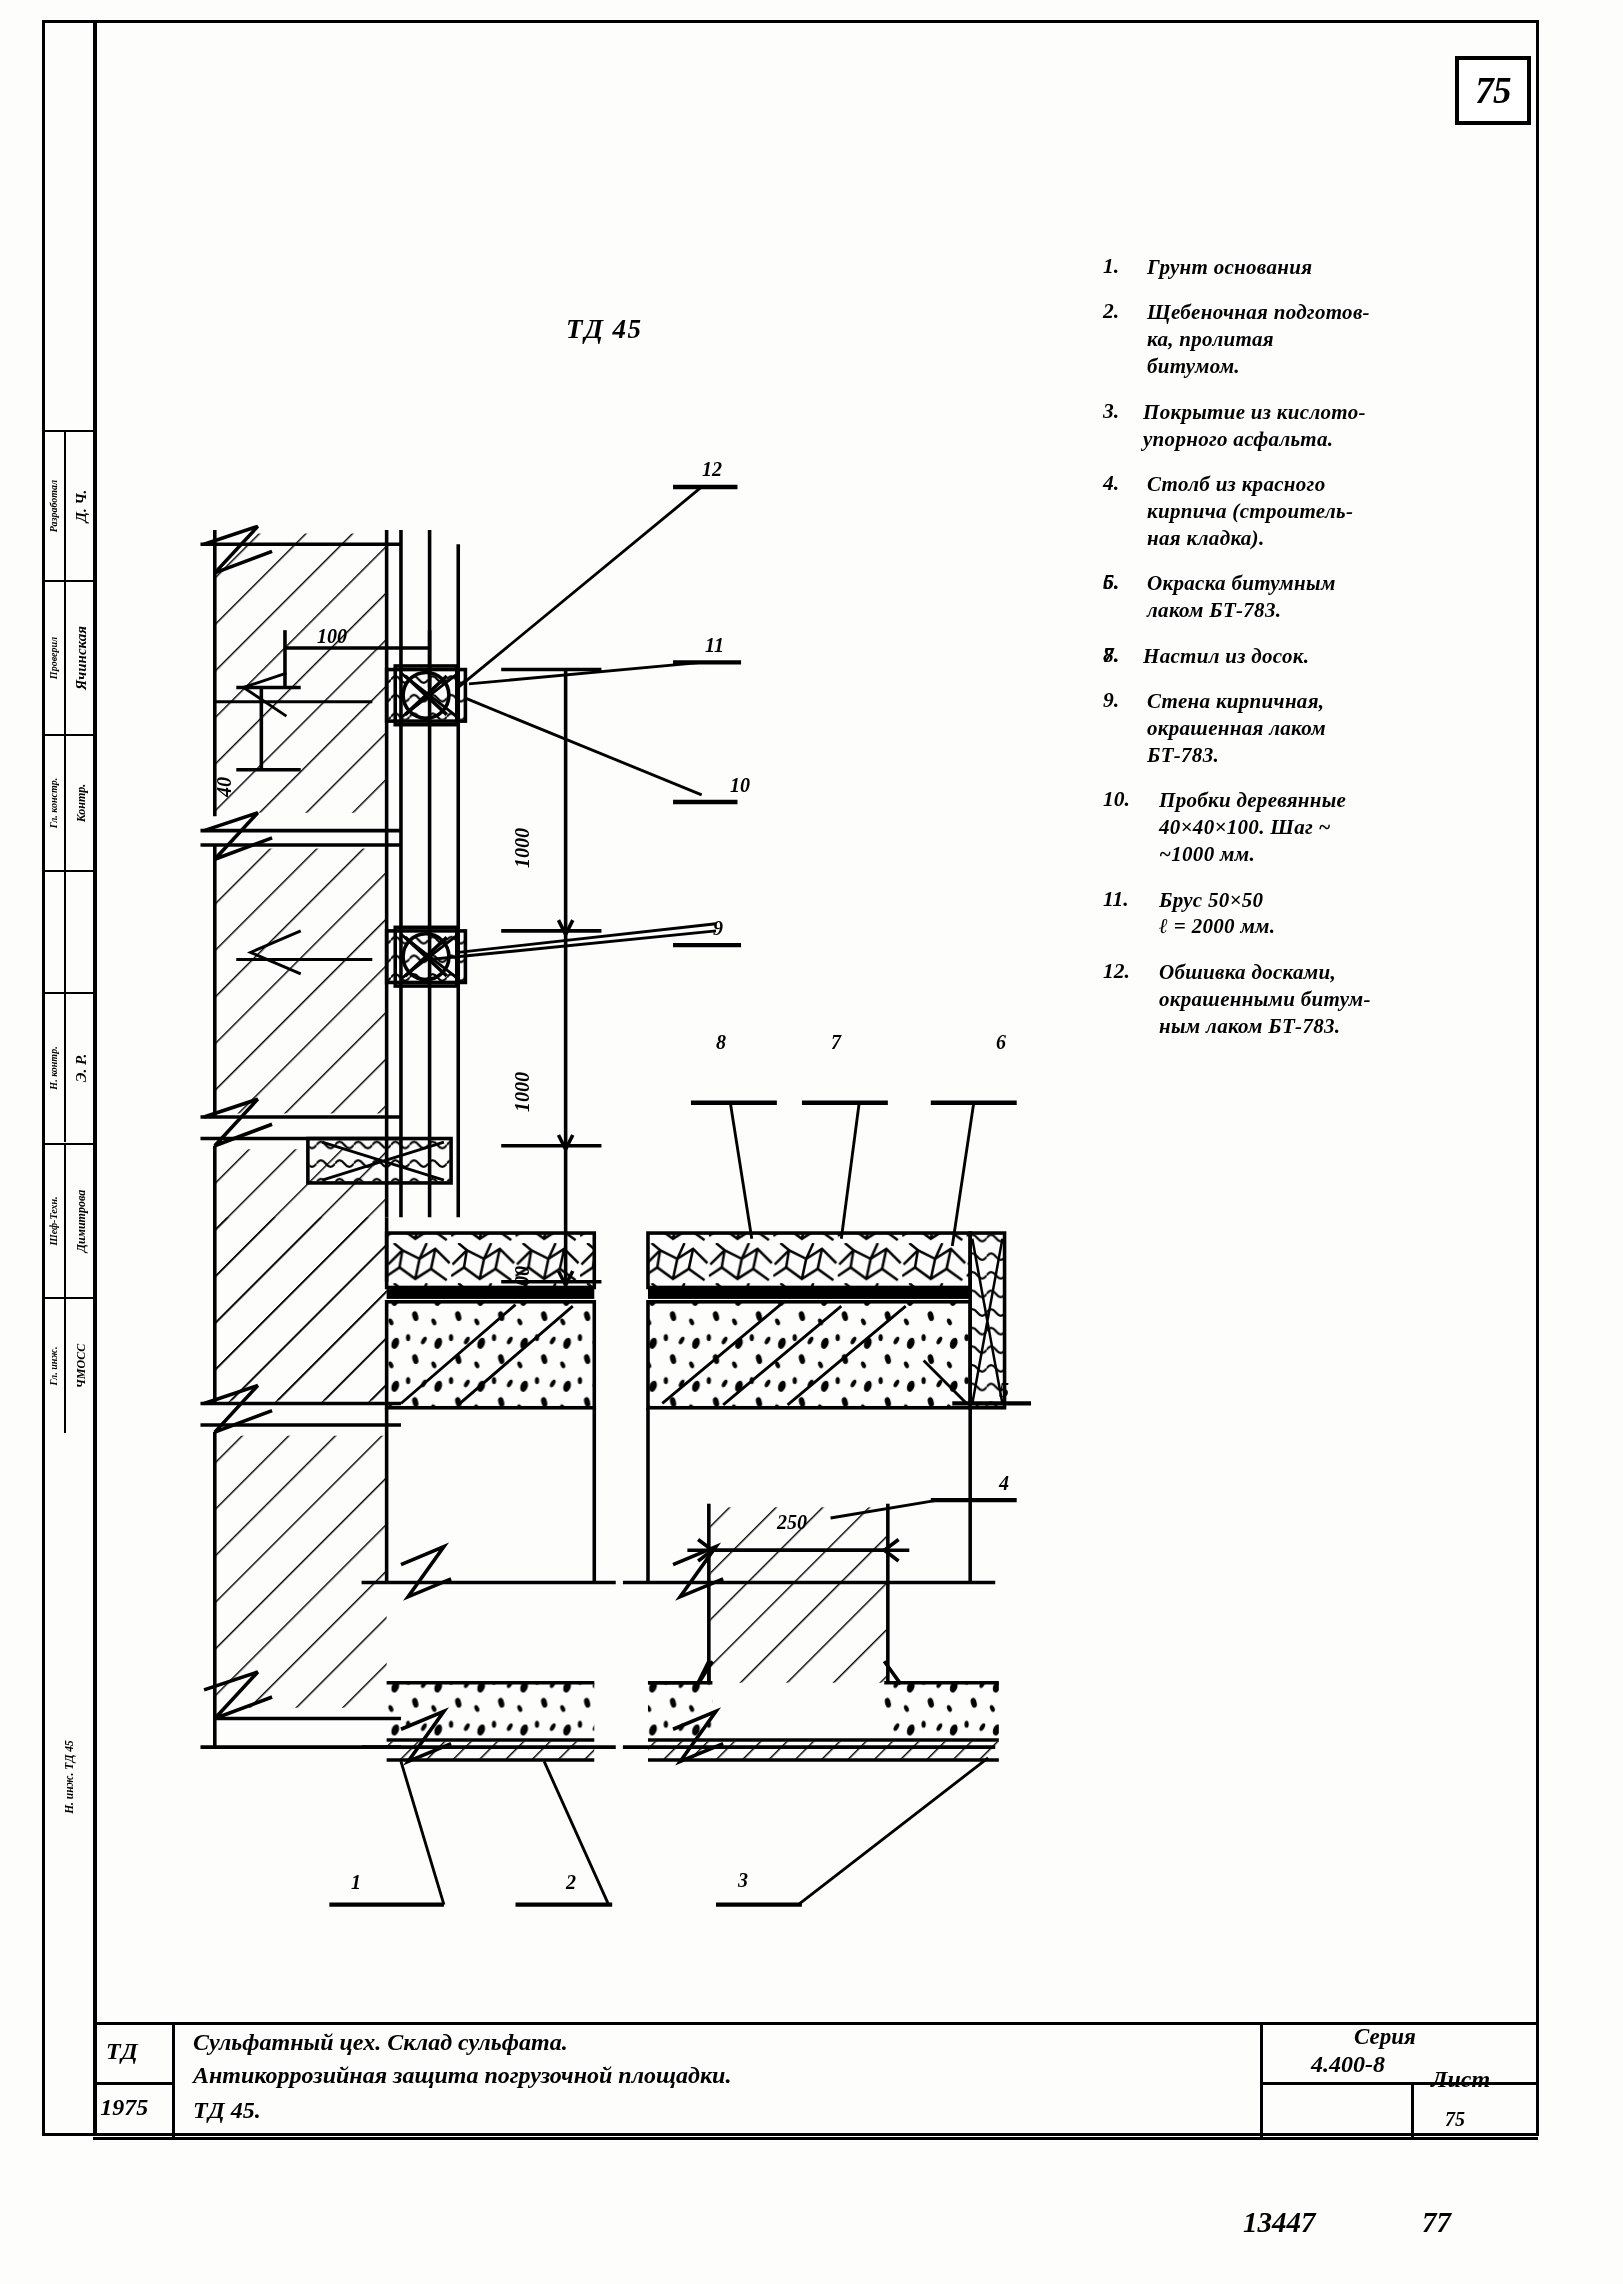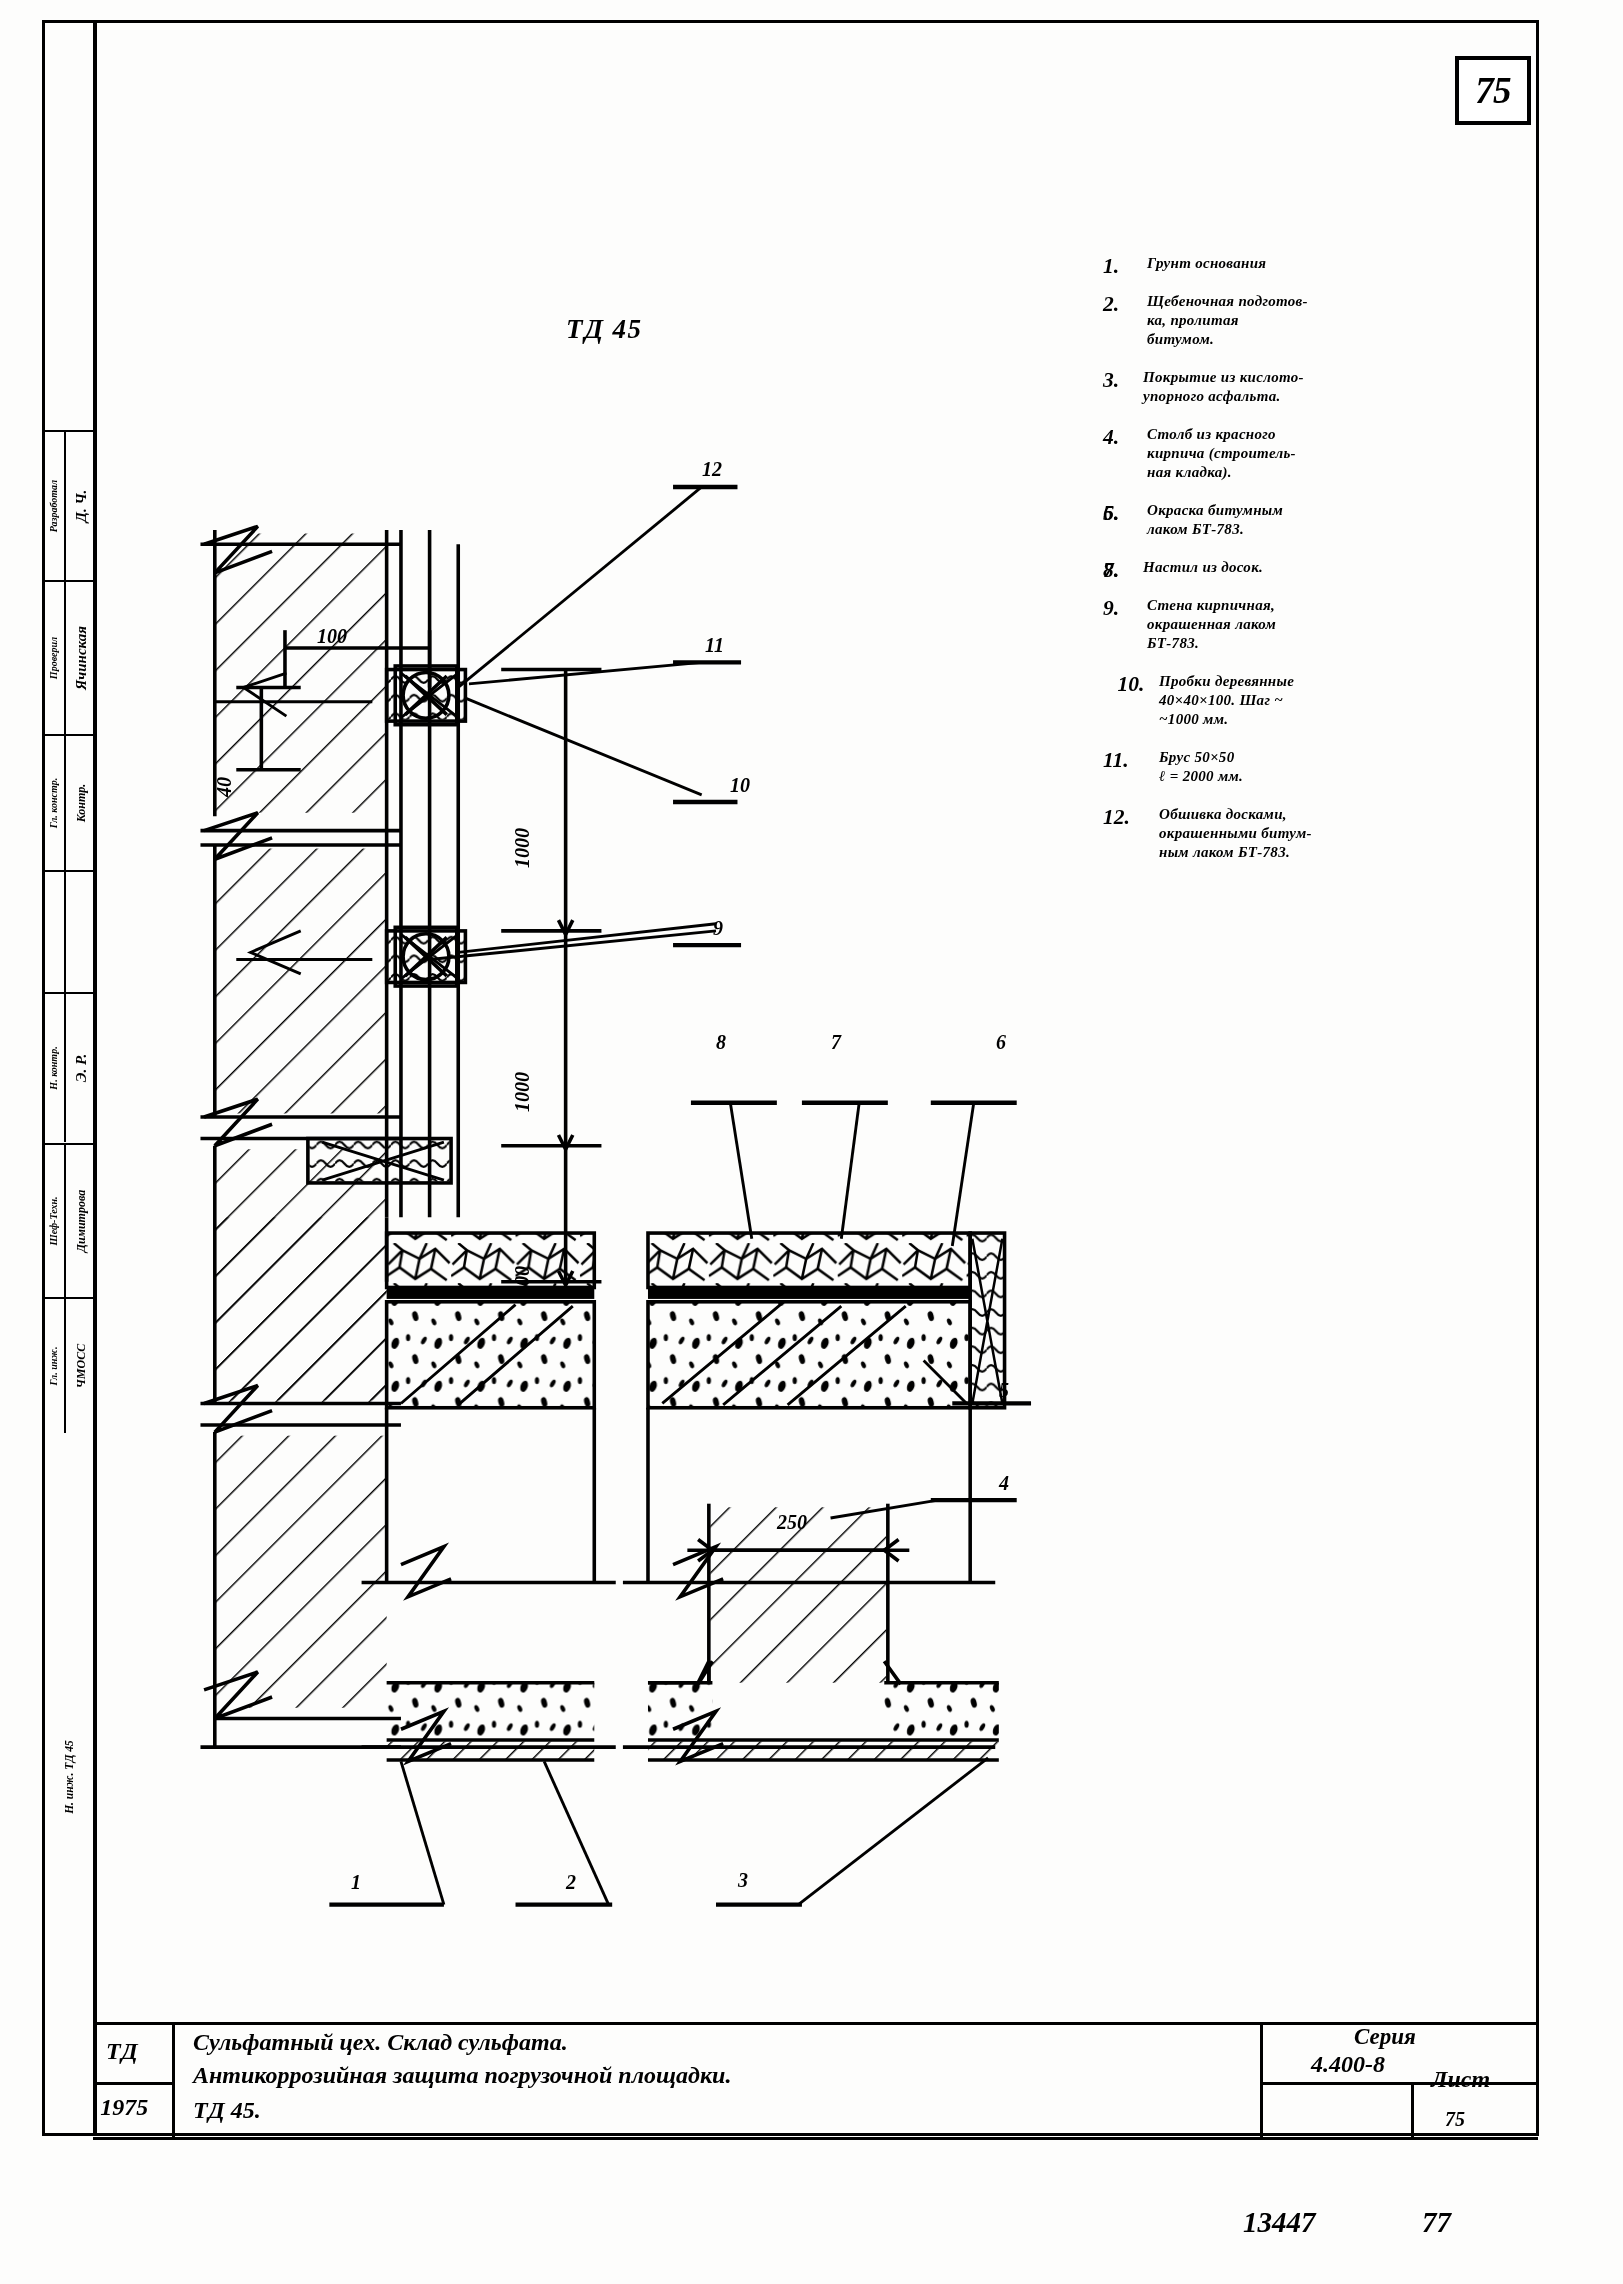--- a/index.html
+++ b/index.html
@@ -34,21 +34,21 @@
   .vtxt.script{font-family:"Liberation Serif",serif;font-style:italic;font-size:15px;}
 
   .left-vertical-label{position:absolute;left:42px;top:1669px;width:54px;height:215px;}
   .left-vertical-label .vtxt{font-size:11.5px;}
 
   
   .legend{position:absolute;left:1103px;top:254px;width:430px;}
   .leg-item{position:relative;margin-bottom:18.6px;}
   .leg-num{position:absolute;left:0;top:0;width:44px;text-align:left;
       font-size:21.5px;font-weight:700;font-style:italic;font-family:"Liberation Serif",serif;}
-  .leg-txt{margin-left:44px;font-size:15px;font-weight:700;font-style:italic;
+  .leg-txt{margin-left:44px;font-size:21px;font-weight:700;font-style:italic;
       font-family:"Liberation Serif",serif;line-height:1.28;letter-spacing:0.3px;}
 
   
   .diagram-title{position:absolute;left:566px;top:314px;font-size:27px;
       font-weight:700;font-style:italic;font-family:"Liberation Serif",serif;letter-spacing:1.4px;}
 
   
   .callout{position:absolute;font-size:20px;font-weight:700;font-style:italic;
       font-family:"Liberation Serif",serif;}
 
@@ -406,21 +406,21 @@
       <div class="leg-num">8.</div>
       <div class="leg-txt" style="white-space:pre-line;margin-left:40px;">Настил из досок.</div>
     </div>
     <div class="leg-item">
       <div class="leg-num">9.</div>
       <div class="leg-txt" style="white-space:pre-line;">Стена кирпичная,
 окрашенная лаком
 БТ-783.</div>
     </div>
     <div class="leg-item">
-      <div class="leg-num" style="width:56px;text-align:center;">10.</div>
+      <div class="leg-num" style="width:56px;">10.</div>
       <div class="leg-txt" style="white-space:pre-line;margin-left:56px;">Пробки деревянные
 40×40×100.  Шаг ~
 ~1000 мм.</div>
     </div>
     <div class="leg-item">
       <div class="leg-num" style="width:56px;">11.</div>
       <div class="leg-txt" style="white-space:pre-line;margin-left:56px;">Брус 50×50
    ℓ = 2000 мм.</div>
     </div>
     <div class="leg-item">

